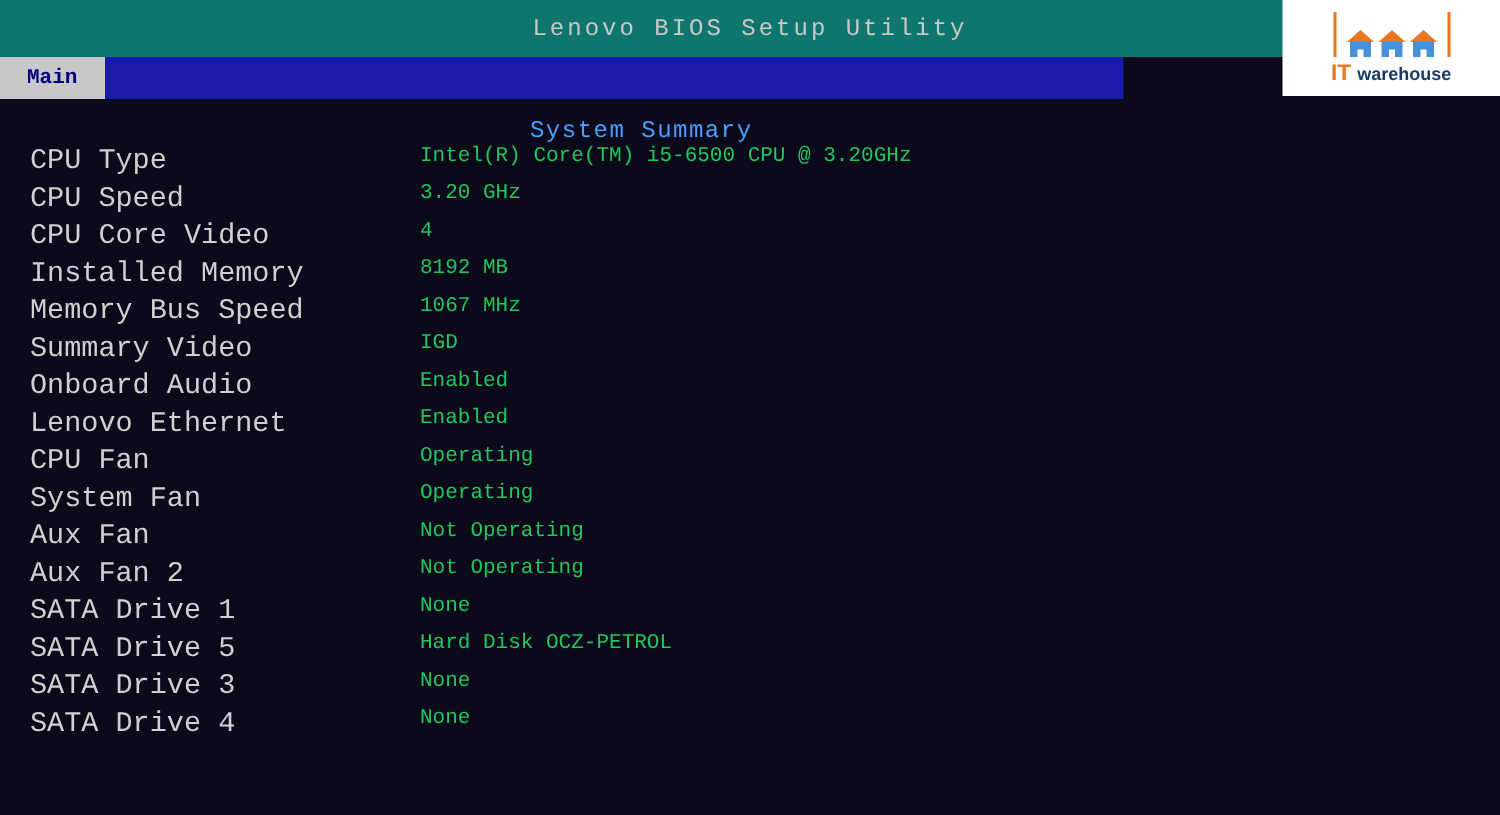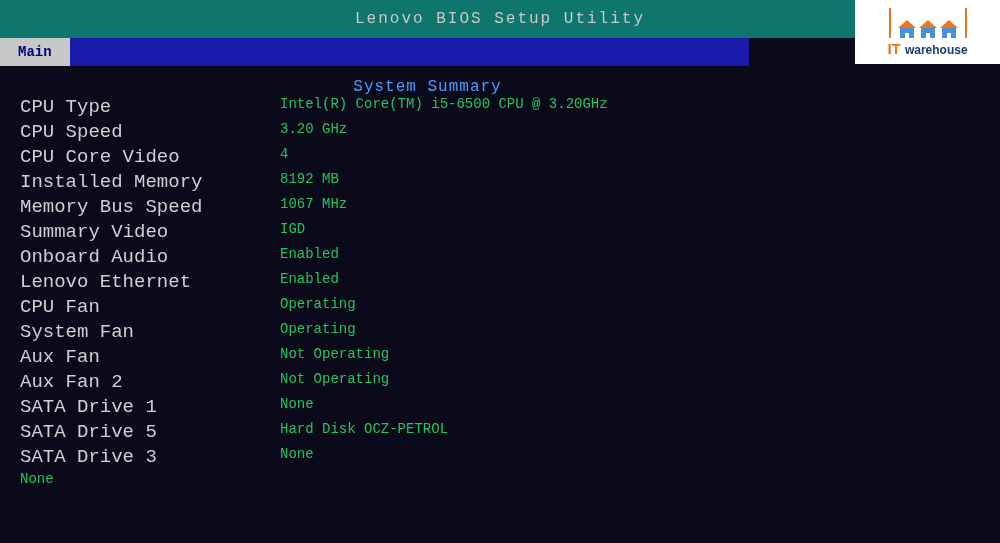--- a/index.html
+++ b/index.html
@@ -276,20 +276,21 @@
             </div>
             <div class="info-row">
               <div class="info-label">SATA Drive 5</div>
               <div class="info-value">Hard Disk OCZ-PETROL</div>
             </div>
             <div class="info-row">
               <div class="info-label">SATA Drive 3</div>
               <div class="info-value">None</div>
             </div>
             <div class="info-row">
+              <div class="info-label">SATA Drive 4</div>
               <div class="info-value">None</div>
             </div>
           </div>
       </div>
     </div>
 
     <div class="right-logo">
       <div class="logo-area">
         <div class="logo-icons">
           <div class="logo-divider-left"></div>

